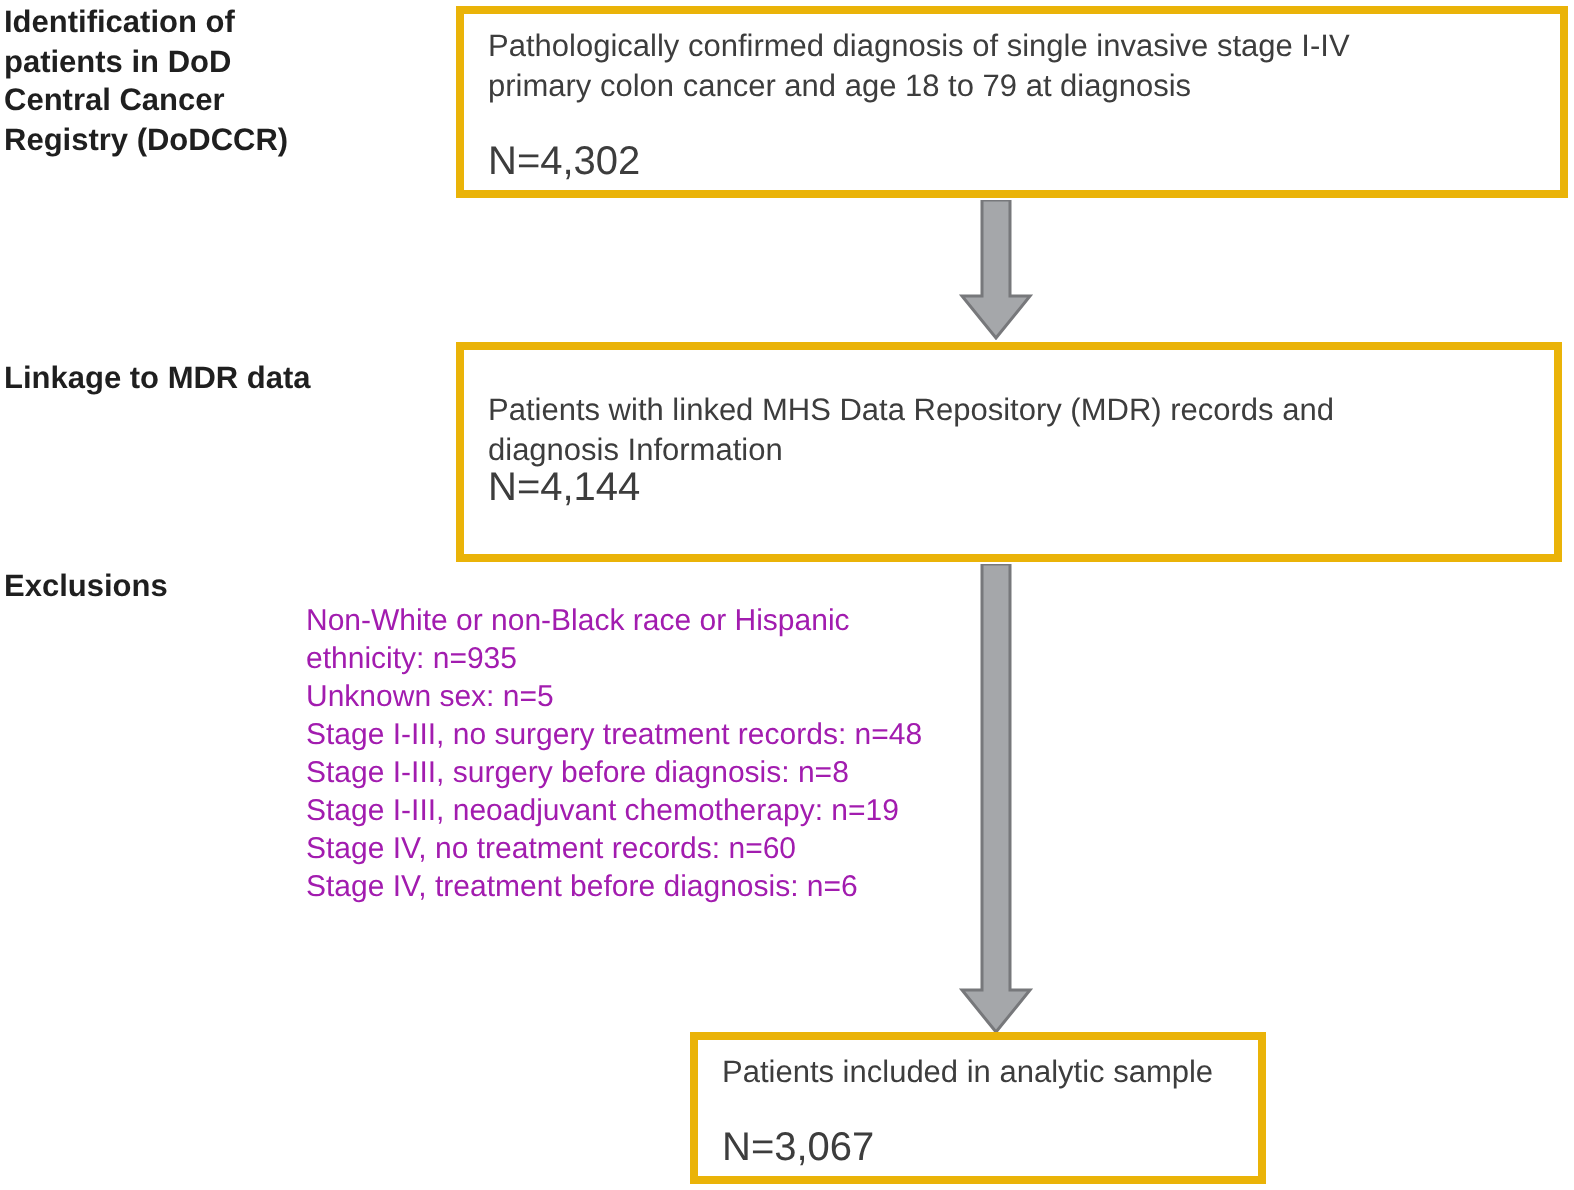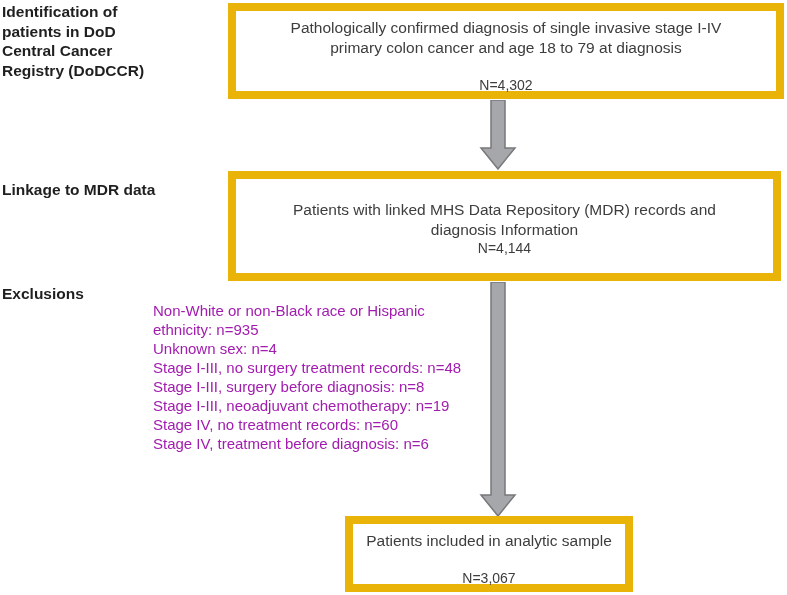--- a/index.html
+++ b/index.html
@@ -15,33 +15,34 @@
     position: absolute;
     font-weight: bold;
     font-size: 15.5px;
     line-height: 19.5px;
     color: #1f1f1f;
     white-space: pre-line;
   }
   .flow-box {
     position: absolute;
     box-sizing: border-box;
-    border: 8px solid #eab308;
+    border: 4px solid #eab308;
     background: #ffffff;
-    text-align: center;
+    text-align: left;
     color: #3d3d3d;
+    padding-left: 12px;
   }
   .box-text {
     font-size: 15.5px;
     line-height: 19.5px;
     white-space: pre-line;
     padding-top: 7px;
   }
   .box-n {
-    font-size: 14px;
+    font-size: 20px;
     line-height: 19.5px;
   }
   #box-registry { left: 228px; top: 3px;  width: 556px; height: 96px; }
   #box-registry .box-n { margin-top: 19px; }
   #box-linkage  { left: 228px; top: 171px; width: 553px; height: 110px; }
   #box-linkage .box-text { padding-top: 9px; margin-top: 12px; }
   #box-linkage .box-n { }
   #box-analytic { left: 345px; top: 516px; width: 288px; height: 76px; }
   #box-analytic .box-n { margin-top: 18px; }
   #label-identification { left: 2px; top: 2px; width: 170px; }
@@ -91,21 +92,21 @@
     <div class="box-n">N=4,144</div>
   </div>
 
   <svg class="arrow" id="arrow-2" width="40" height="235" viewBox="0 0 40 235">
     <polygon points="13,0 27,0 27,213 37,213 20,234 3,213 13,213"></polygon>
   </svg>
 
   <div class="exclusion-list">
     <div class="exclusion-item">Non-White or non-Black race or Hispanic
 ethnicity: n=935</div>
-    <div class="exclusion-item">Unknown sex: n=4</div>
+    <div class="exclusion-item">Unknown sex: n=5</div>
     <div class="exclusion-item">Stage I-III, no surgery treatment records: n=48</div>
     <div class="exclusion-item">Stage I-III, surgery before diagnosis: n=8</div>
     <div class="exclusion-item">Stage I-III, neoadjuvant chemotherapy: n=19</div>
     <div class="exclusion-item">Stage IV, no treatment records: n=60</div>
     <div class="exclusion-item">Stage IV, treatment before diagnosis: n=6</div>
   </div>
 
   <div class="flow-box" id="box-analytic">
     <div class="box-text">Patients included in analytic sample</div>
     <div class="box-n">N=3,067</div>

